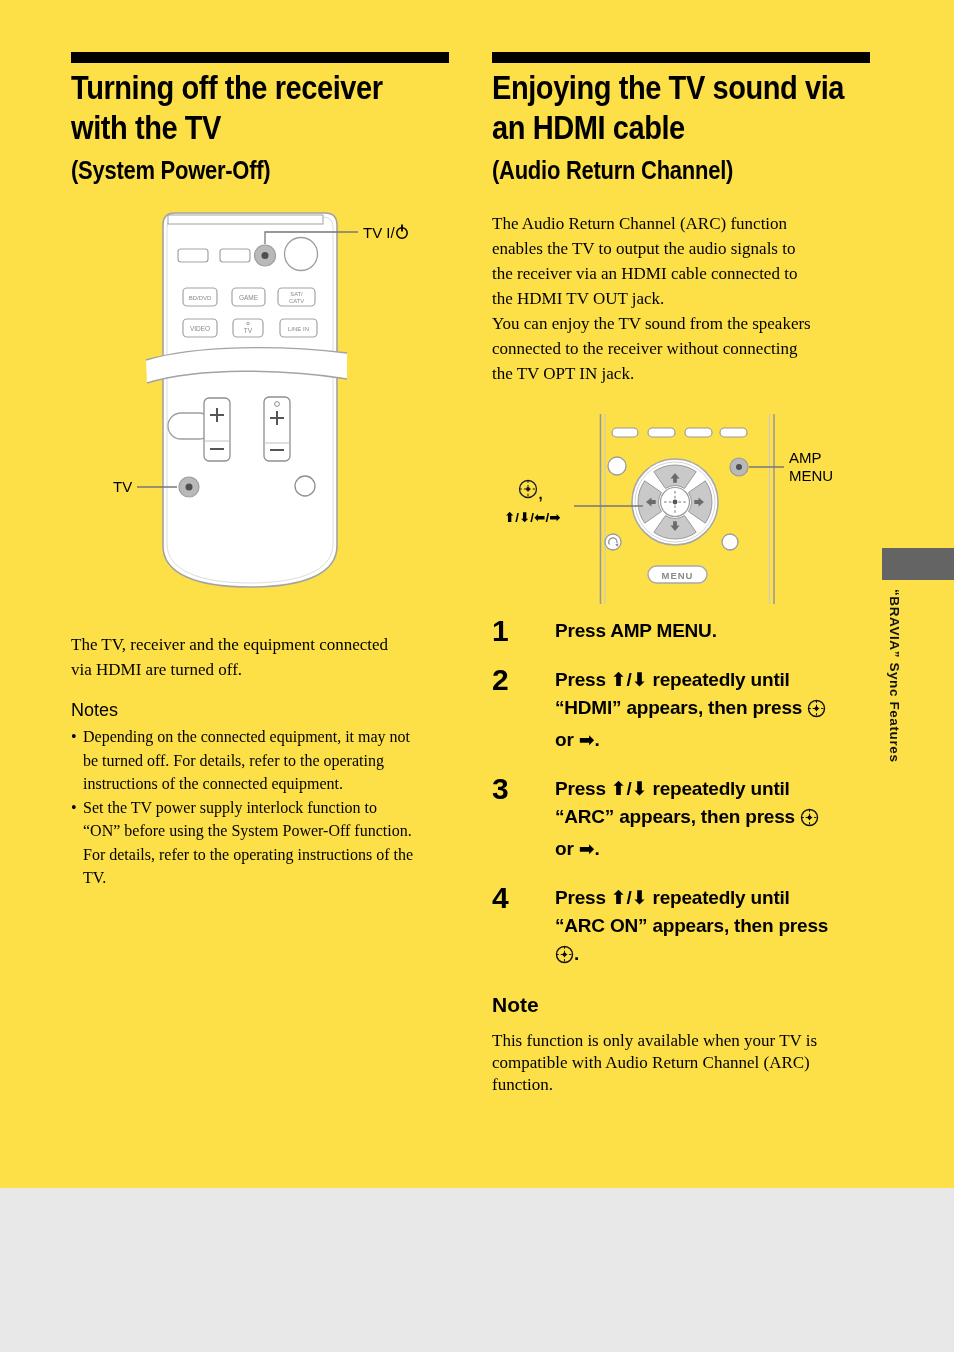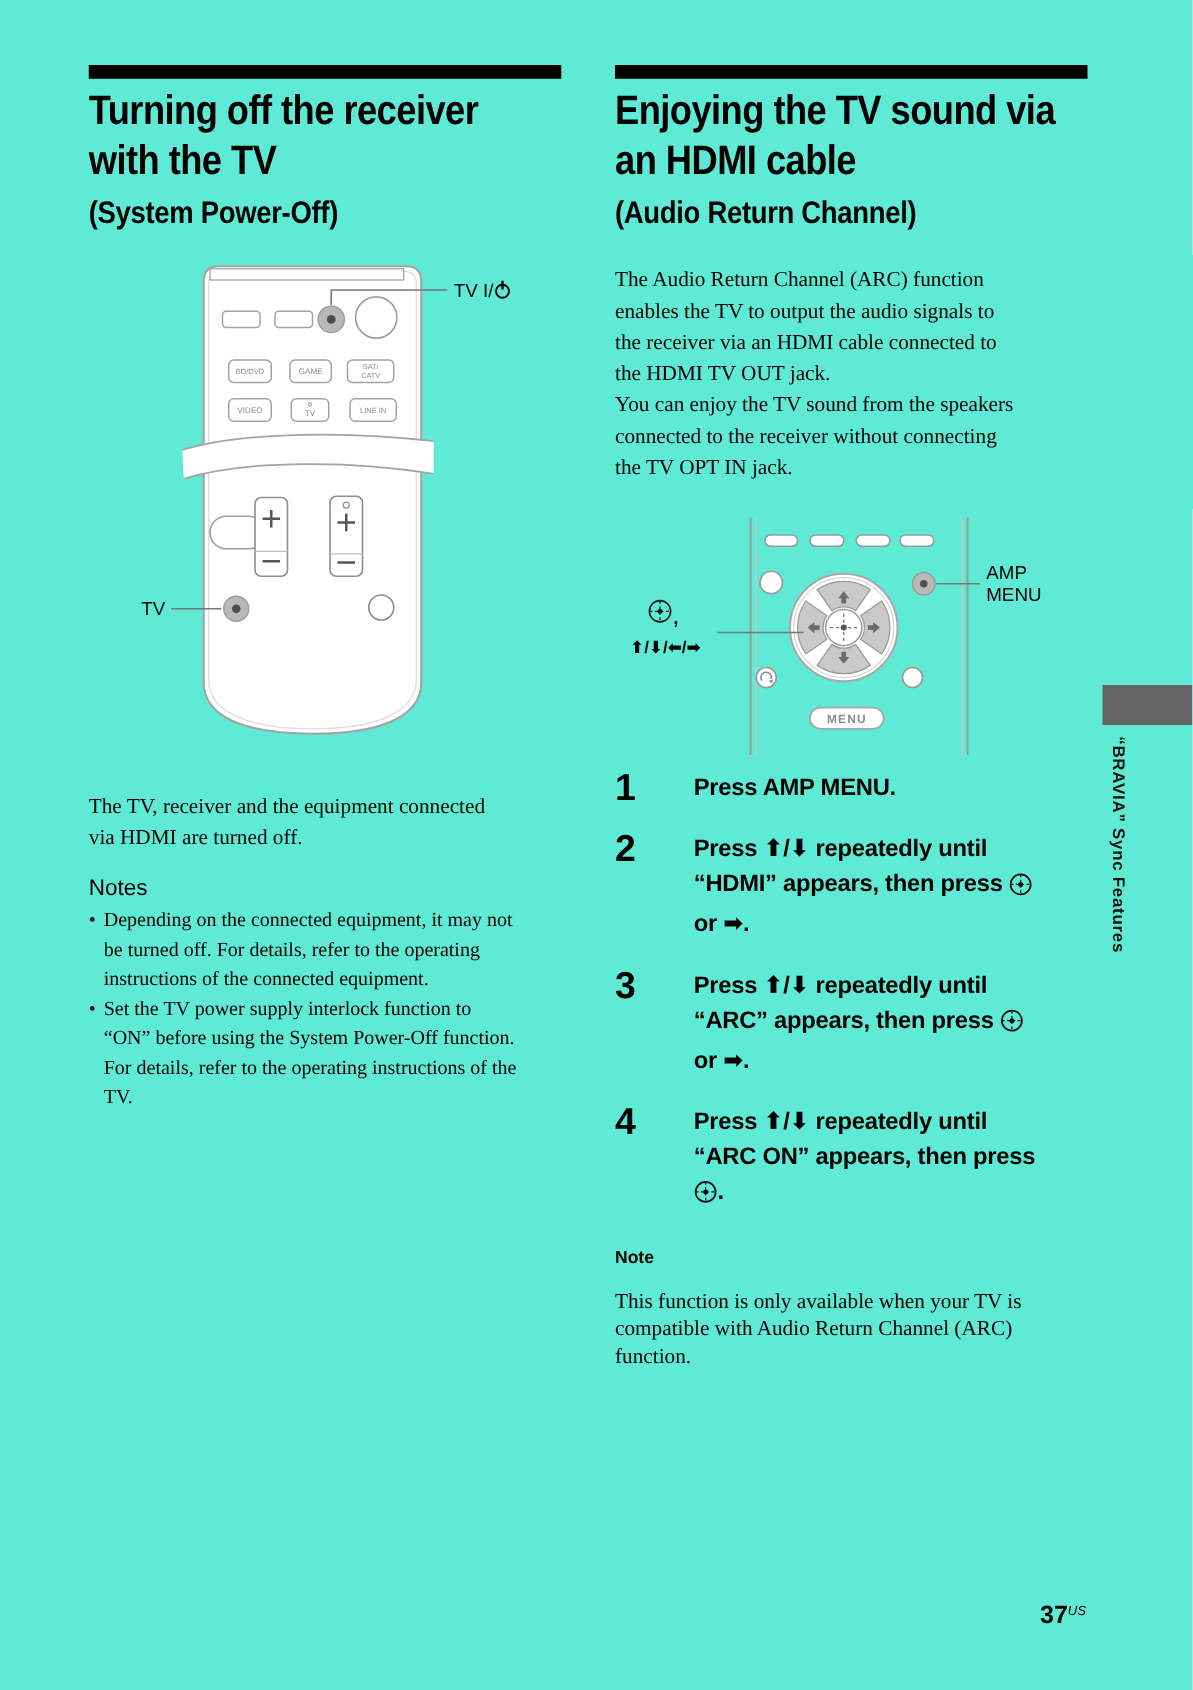--- a/index.html
+++ b/index.html
@@ -1,16 +1,16 @@
 <!DOCTYPE html>
 <html><head>
 <meta charset="utf-8">
 <style>
   html,body{margin:0;padding:0;background:#e8e8e8;}
-  #page{position:relative;width:954px;height:1352px;background:#5eead4;overflow:hidden;
+  #page{position:relative;width:954px;height:1188px;background:#fde047;overflow:hidden;
         font-family:"Liberation Serif","DejaVu Serif",serif;color:#000;}
   .col{position:absolute;top:52px;width:378px;}
   #col-left{left:71px;}
   #col-right{left:492px;}
   .bar{height:11px;background:#000;}
   .h1{margin:5px 0 0 0;font-family:"Liberation Sans","DejaVu Sans",sans-serif;
       font-weight:bold;font-size:33px;line-height:40px;letter-spacing:-0.5px;
       transform:scaleX(0.88);transform-origin:0 0;white-space:pre-line;width:430px;}
   .h2{margin:7px 0 0 0;font-family:"Liberation Sans","DejaVu Sans",sans-serif;
       font-weight:bold;font-size:25px;line-height:30px;letter-spacing:-0.3px;
@@ -29,21 +29,21 @@
   ul.notes li::before{content:"\2022";position:absolute;left:0;top:0;}
   .steps{margin-top:13px;}
   .step{display:flex;margin-bottom:21px;}
   .step-num{width:40px;flex:0 0 40px;font-family:"Liberation Sans","DejaVu Sans",sans-serif;
       font-weight:bold;font-size:30px;line-height:28px;}
   .step-text{font-family:"Liberation Sans","DejaVu Sans",sans-serif;font-weight:bold;
       font-size:19px;line-height:28px;letter-spacing:-0.2px;margin-left:23px;}
   .step-text .pre{white-space:pre-line;}
   .enter-icon{display:inline-block;vertical-align:-4px;margin-left:5px;}
   .note-h{margin:6px 0 13px 0;font-family:"Liberation Sans","DejaVu Sans",sans-serif;
-      font-weight:bold;font-size:14px;line-height:24px;}
+      font-weight:bold;font-size:21px;line-height:24px;}
   .note-p{margin:2px 0 0 0;font-size:17px;line-height:22px;white-space:pre-line;}
   .power-icon{display:inline-block;position:relative;width:16px;height:16px;vertical-align:-1.5px;}
   .power-icon::before{content:"";position:absolute;left:1px;top:3px;width:10px;height:10px;
       border:1.8px solid #000;border-radius:50%;}
   .power-icon::after{content:"";position:absolute;left:6.8px;top:0;width:2.2px;height:8px;
       background:#000;box-shadow:-1.7px 0 0 #fff,1.7px 0 0 #fff;}
   #side-tab{position:absolute;left:882px;top:548px;width:72px;height:32px;background:#646464;}
   #vtext{position:absolute;left:887px;top:589px;height:260px;
       writing-mode:vertical-rl;font-family:"Liberation Sans","DejaVu Sans",sans-serif;
       font-weight:bold;font-size:13.5px;letter-spacing:0.6px;color:#111;}

